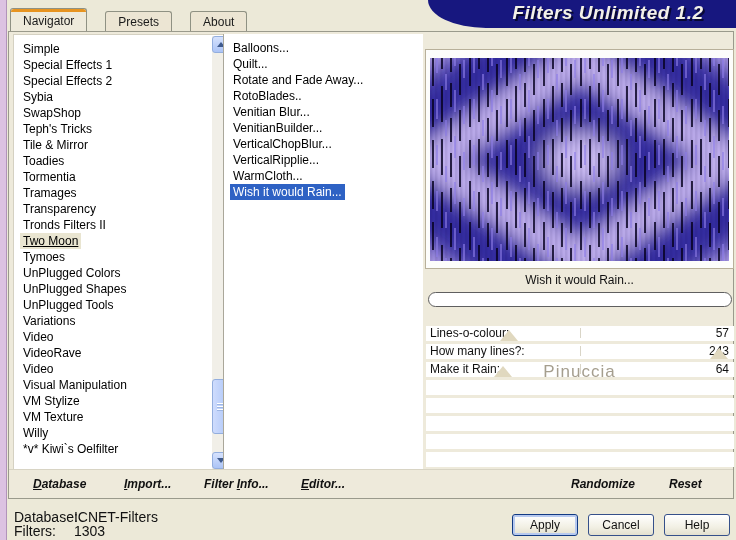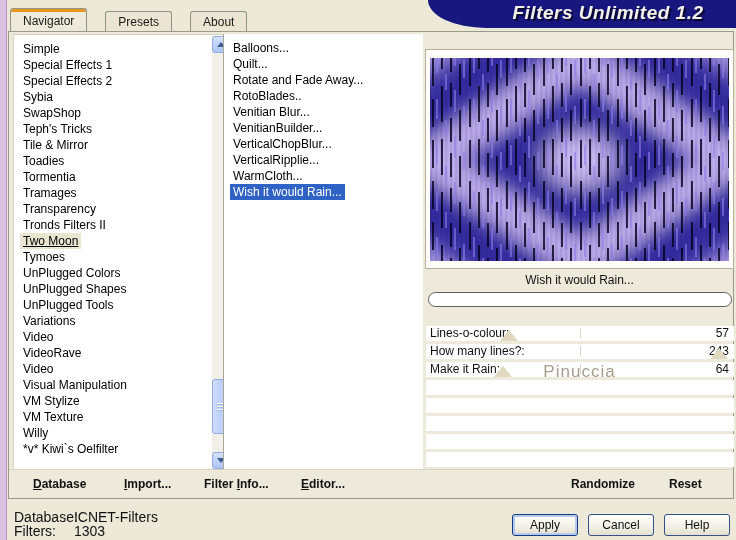--- a/index.html
+++ b/index.html
@@ -76,21 +76,21 @@
             border-left:9px solid transparent; border-right:9px solid transparent;
             border-bottom:11px solid #e0d8bf; cursor:pointer; }
 
   .wm1 { position:absolute; left:416px; top:330px; width:309px; text-align:center;
          font-size:17px; color:#a59e8e; letter-spacing:1px; }
   .wm2 { position:absolute; left:416px; top:352px; width:309px; text-align:center;
          font-size:13px; color:#b9b3a4; letter-spacing:1px; }
 
   
   .toolbar-band { position:absolute; left:0; right:0; bottom:0; height:29px;
-                  border-top:1px solid #d8d4c4; background:#eeeadb; }
+                  border-top:1px solid #d8d4c4; background:#eeeadb;font-style:italic; }
   .tbtn { position:absolute; top:0; height:29px; line-height:29px; font-size:12px;
           font-weight:bold; color:#111; cursor:pointer; white-space:nowrap; }
   .tbtn u { text-decoration:underline; }
 
   
   .status-line { position:absolute; font-size:14px; color:#111; }
   .status-label { display:inline-block; width:56px; }
 
   
   .xp-btn { position:absolute; width:66px; height:22px; font-size:12px; color:#111;

